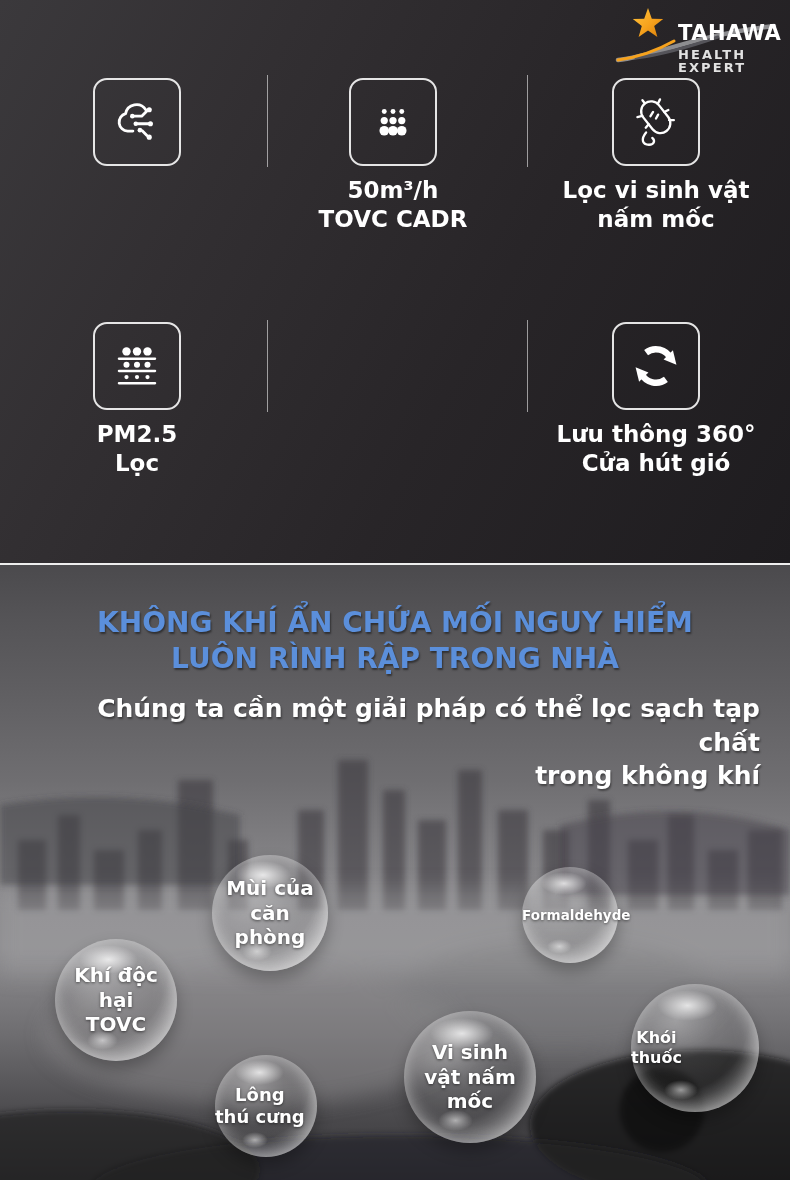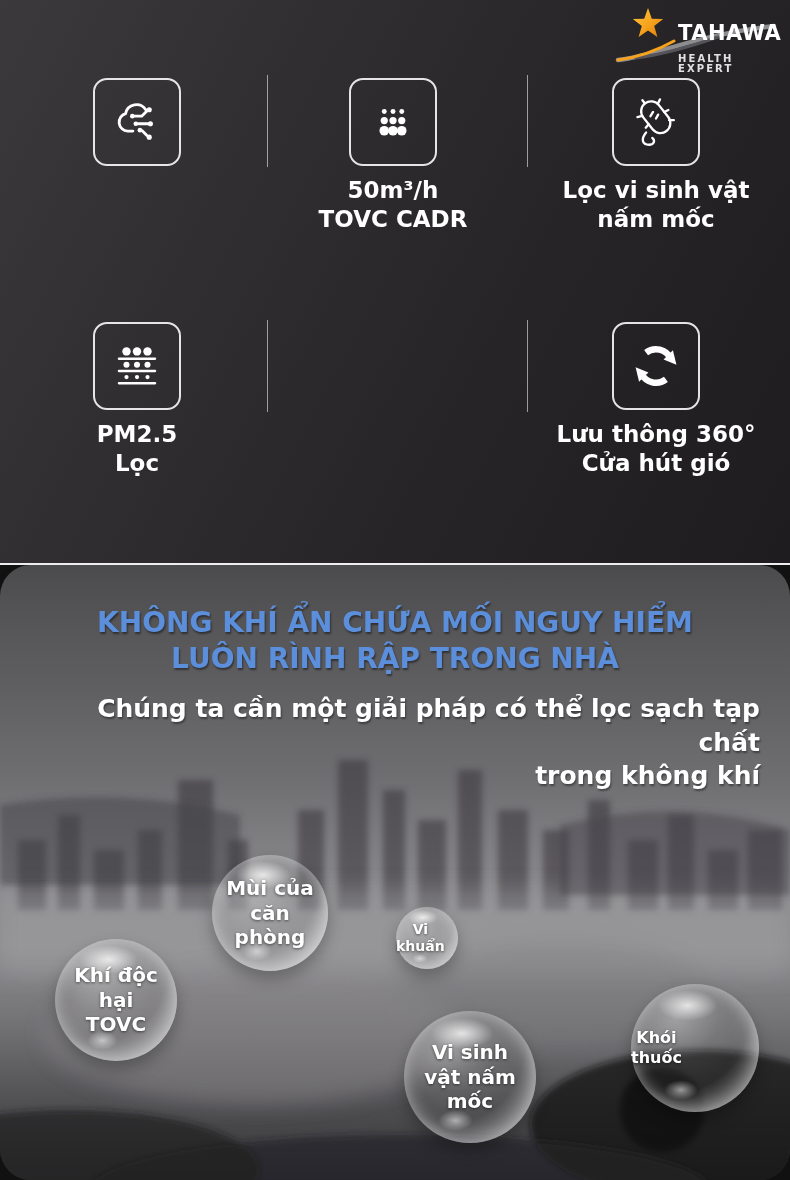--- a/index.html
+++ b/index.html
@@ -10,21 +10,21 @@
   }
   
   .specs{
     position:relative;width:790px;height:563px;
     background:linear-gradient(118deg,#3b393c 0%,#322f32 28%,#282528 60%,#1e1c1f 100%);
   }
   .logo{position:absolute;top:2px;right:12px;width:164px;height:62px;}
   .logo-art{position:absolute;left:0;top:0;}
   .logo-text{position:absolute;left:64px;top:21px;line-height:1;}
   .logo-brand{font-size:21px;font-weight:800;letter-spacing:.5px;color:#fff;}
-  .logo-tagline{font-size:10px;font-weight:700;letter-spacing:2.1px;color:#e2e2e2;margin-top:10px;}
+  .logo-tagline{font-size:13px;font-weight:700;letter-spacing:2.1px;color:#e2e2e2;margin-top:4px;}
   .cell{position:absolute;width:250px;text-align:center;}
   .c1{left:12px;top:78px}.c2{left:268px;top:78px}.c3{left:531px;top:78px}
   .c4{left:12px;top:322px}.c5{left:268px;top:322px}.c6{left:531px;top:322px}
   .icon-box{
     width:88px;height:88px;margin:0 auto 10px;box-sizing:border-box;
     border:2px solid rgba(255,255,255,.88);border-radius:14px;
     display:flex;align-items:center;justify-content:center;
   }
   .feature-label{
     font-size:23px;font-weight:bold;line-height:1.27;color:#fff;
@@ -32,21 +32,20 @@
   }
   .vdiv{position:absolute;width:1px;background:rgba(255,255,255,.55);}
   .d1{left:267px;top:75px;height:92px}.d2{left:527px;top:75px;height:92px}
   .d3{left:267px;top:320px;height:92px}.d4{left:527px;top:320px;height:92px}
   .section-divider{width:790px;height:2px;background:#eeeeee;}
   
   .danger{
     position:relative;width:790px;height:615px;overflow:hidden;
     background:linear-gradient(180deg,#4b4a4d 0%,#555457 9%,#5f5e61 20%,#6f6e71 35%,
       #8a898c 52%,#8e8d90 62%,#6f6e71 76%,#4c4b4e 89%,#353437 100%);
-    border-radius:31px;
   }
   .cityscape{position:absolute;left:0;top:0;width:790px;height:615px;}
   .danger-heading{
     position:relative;margin:40px 20px 0;text-align:center;
     font-size:28px;font-weight:800;line-height:1.3;color:#5b8fdb;
     white-space:pre-line;text-shadow:1px 2px 2px rgba(0,0,0,.45);
   }
   .danger-subheading{
     position:relative;margin:14px 30px 12px;text-align:right;
     font-size:25px;font-weight:bold;line-height:1.35;color:#ffffff;
@@ -268,31 +267,34 @@
 
     <h2 class="danger-heading">KHÔNG KHÍ ẨN CHỨA MỐI NGUY HIỂM
 LUÔN RÌNH RẬP TRONG NHÀ</h2>
     <h3 class="danger-subheading">Chúng ta cần một giải pháp có thể lọc sạch tạp chất
 trong không khí</h3>
 
     <div class="bubble b1">
       <span class="bubble-label">Mùi của
 căn phòng</span>
     </div>
-    <div class="bubble b2">
-      <span class="bubble-label">Vi
-khuẩn</span>
+    <div class="bubble b3">
+      <span class="bubble-label">Formaldehyde</span>
     </div>
     <div class="bubble b4">
       <span class="bubble-label">Khí độc hại
 TOVC</span>
     </div>
     <div class="bubble b5">
       <span class="bubble-label">Vi sinh
 vật nấm mốc</span>
     </div>
+    <div class="bubble b6">
+      <span class="bubble-label">Lông
+thú cưng</span>
+    </div>
     <div class="bubble b7">
       <span class="bubble-label">Khói
 thuốc</span>
     </div>
   </section>
 
 </div>
 
 </body></html>

